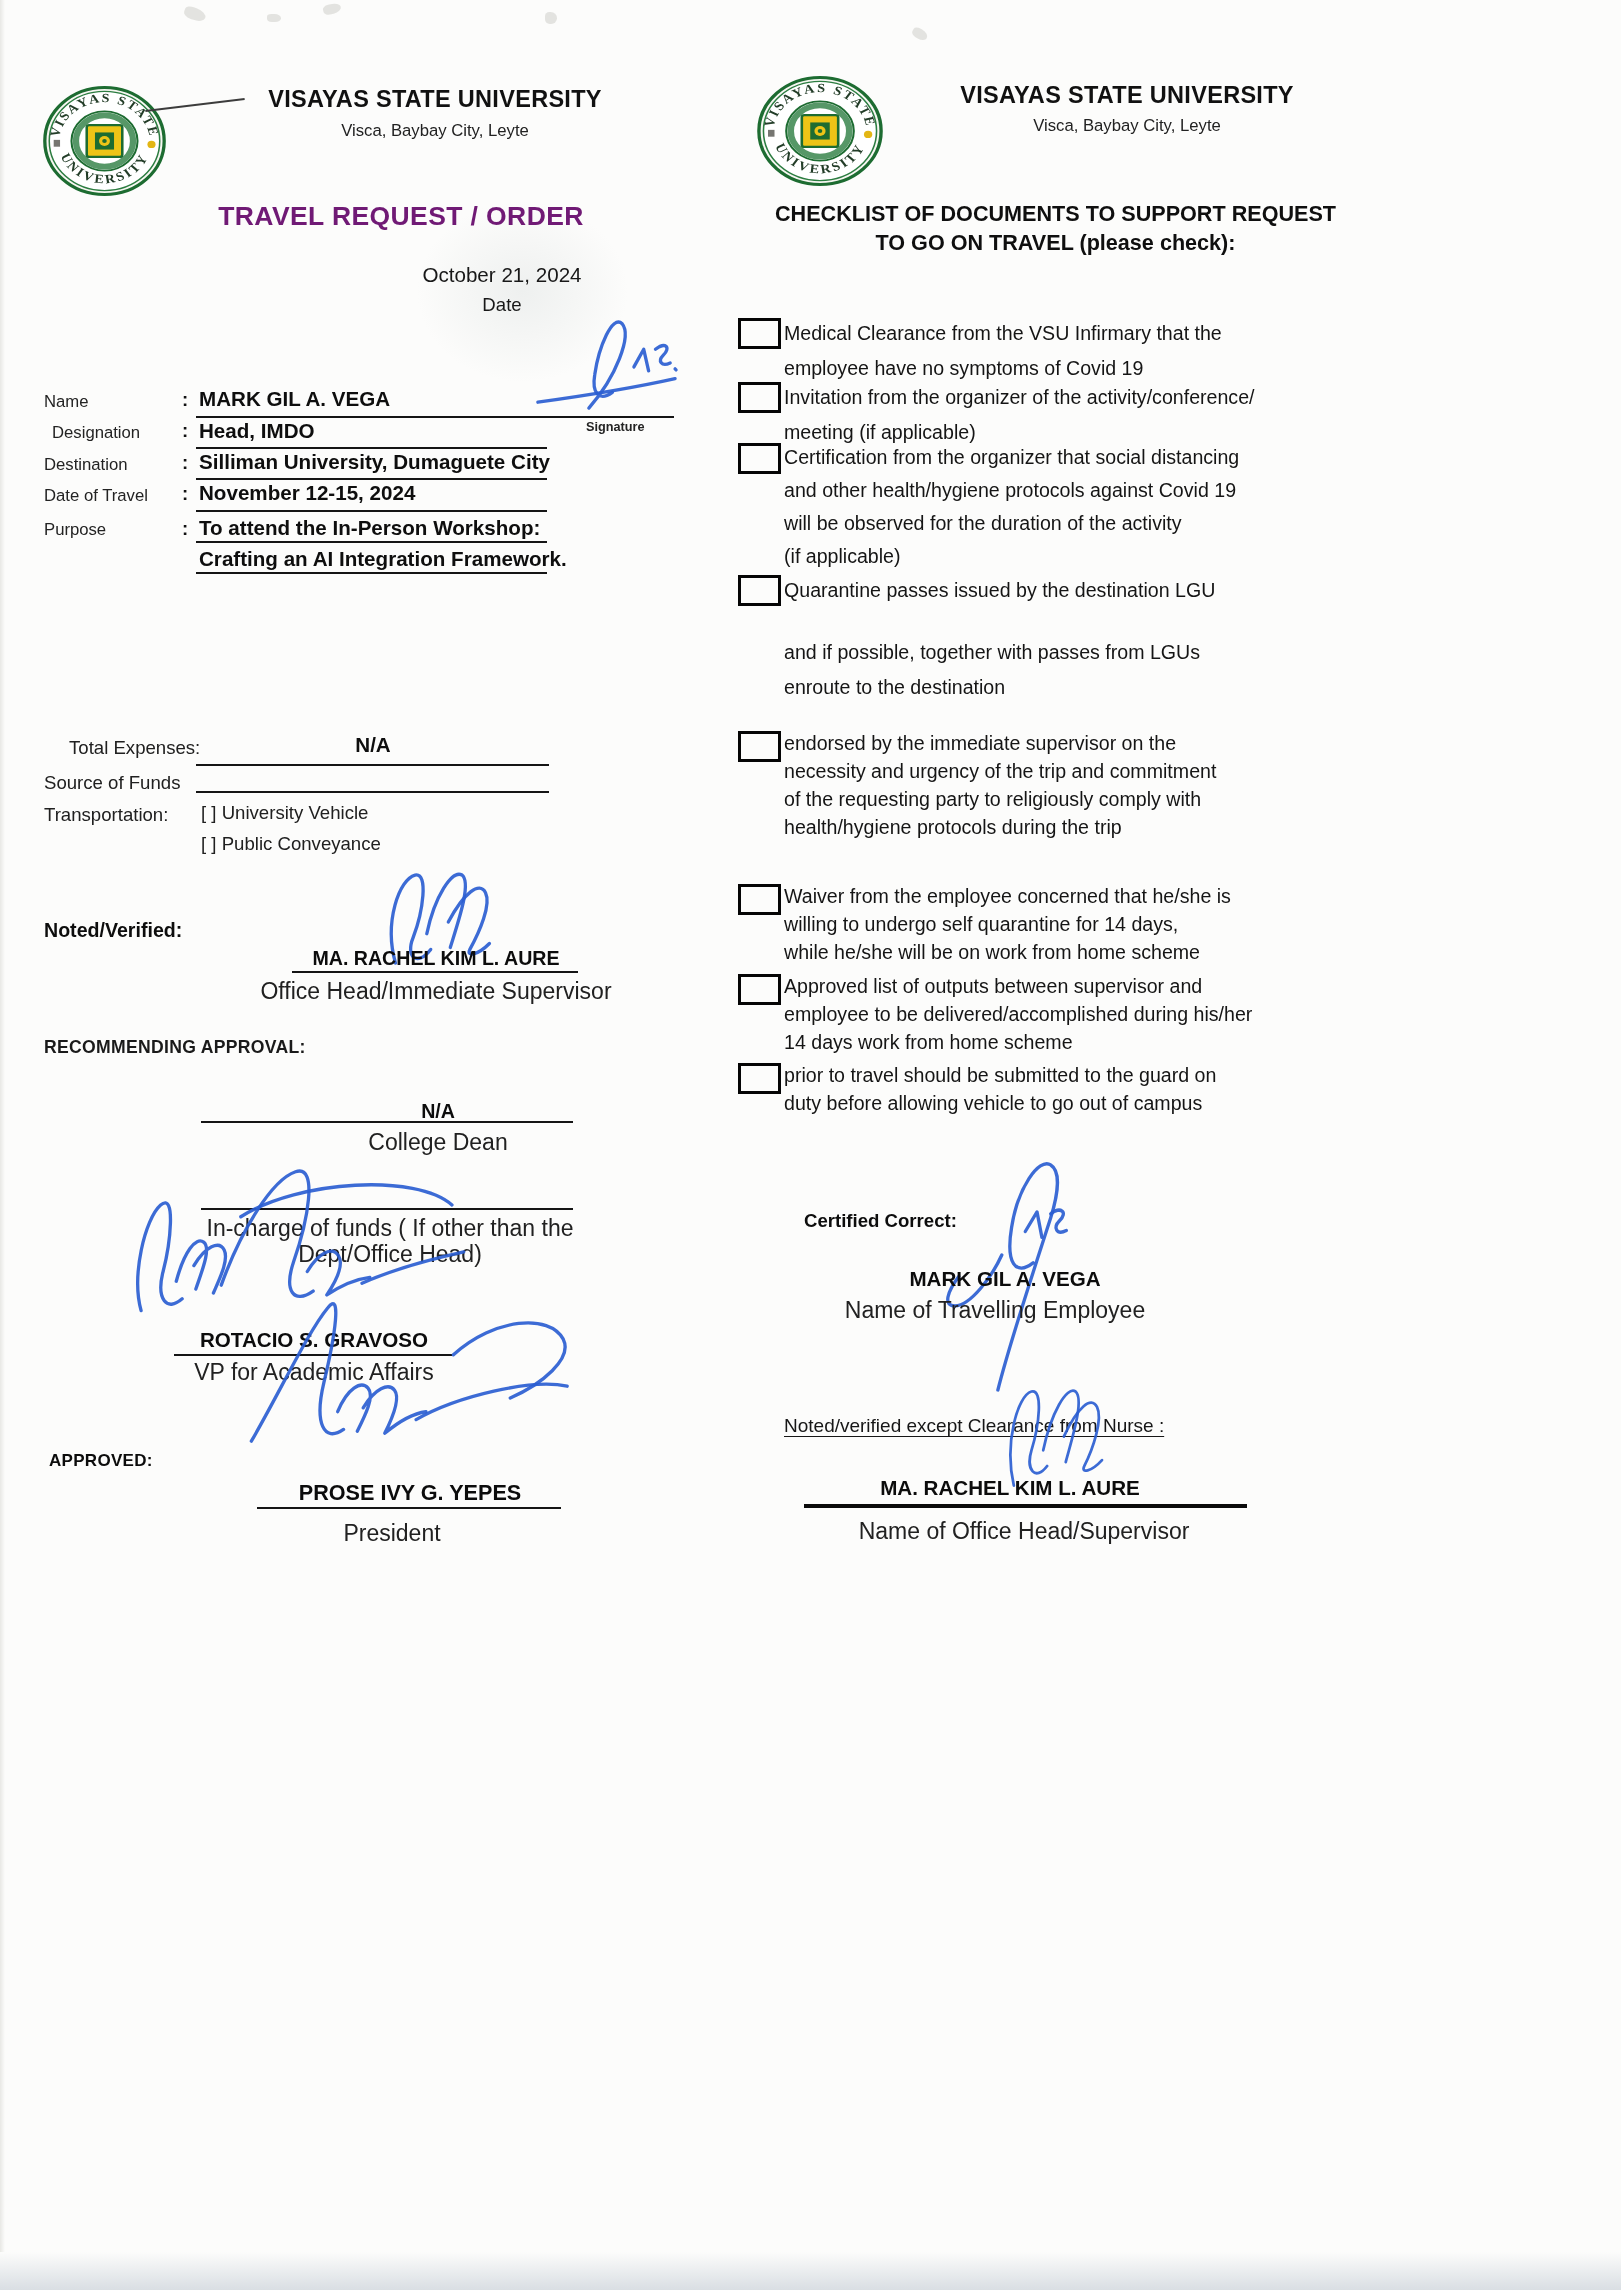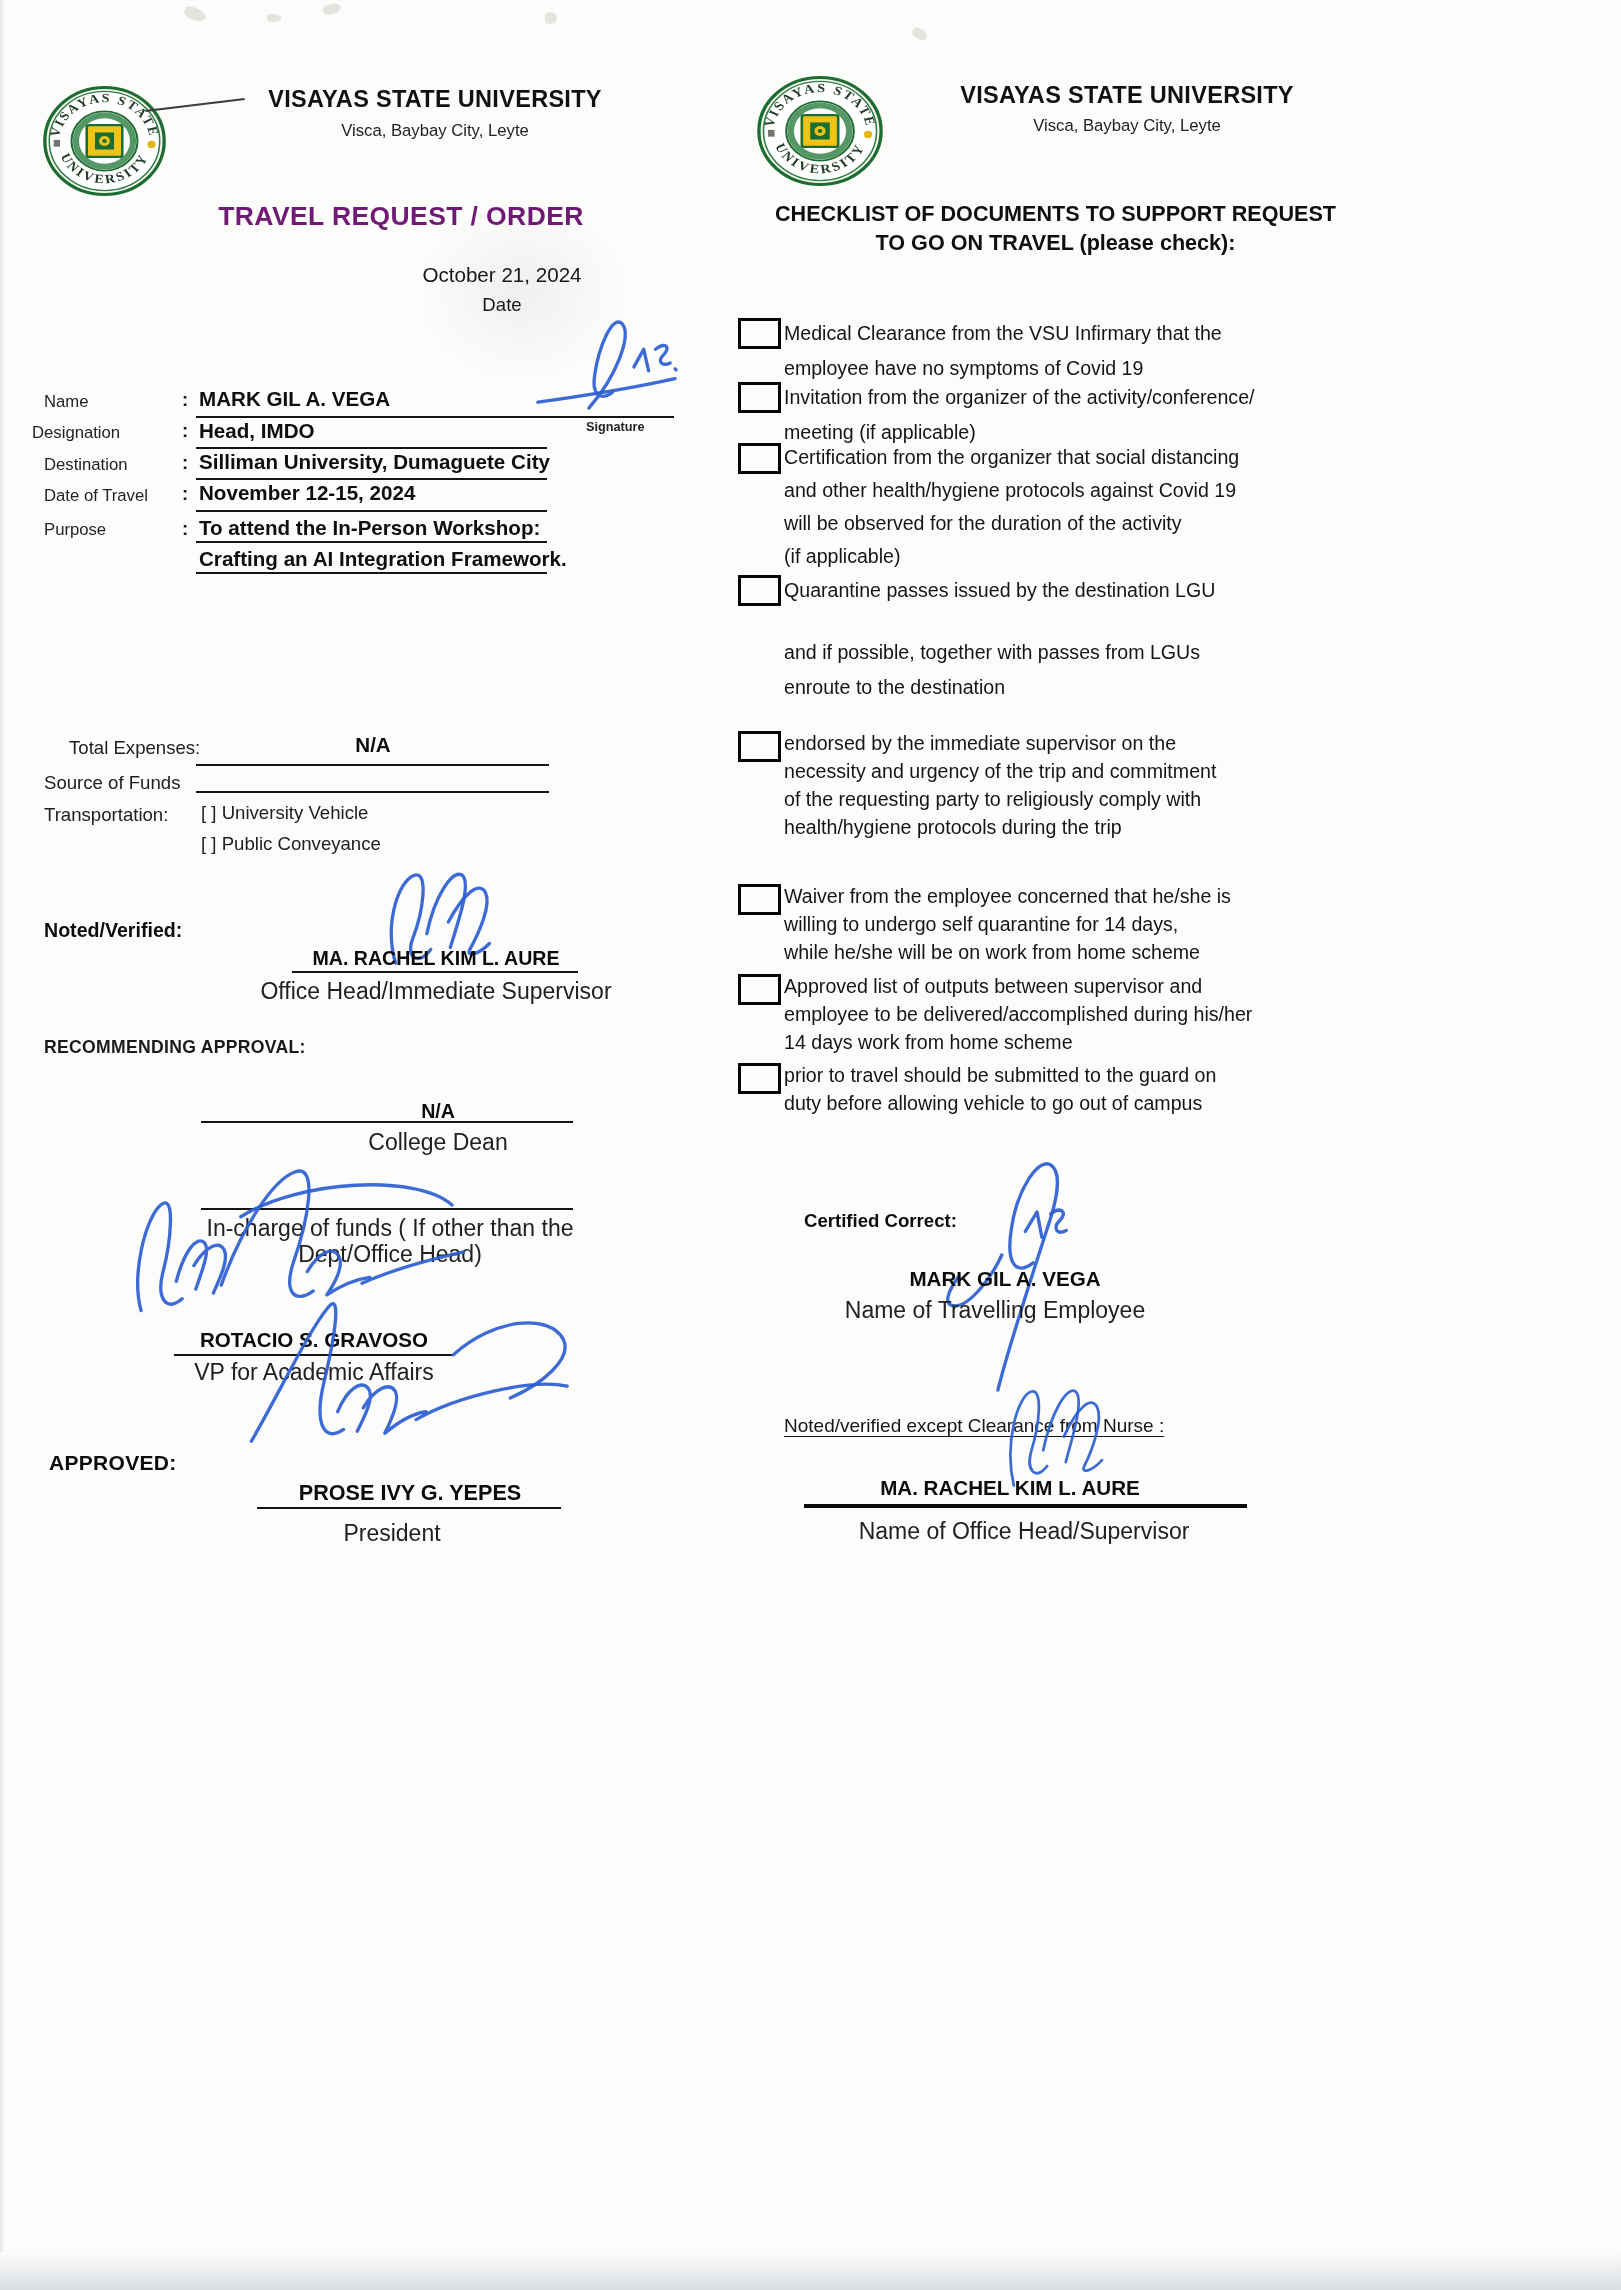--- a/index.html
+++ b/index.html
@@ -20,21 +20,21 @@
   .flabel{font-size:16.7px;font-weight:500;color:#232323;}
   .fcolon{font-size:18.6px;font-weight:bold;color:#111;}
   .fval{font-size:20.6px;font-weight:600;color:#0e0e0e;white-space:nowrap;}
   .uline{background:#151515;height:2px;}
   .uline-thick{background:#0b0b0b;height:3.9px;}
   .small-lbl{font-size:12.7px;font-weight:bold;color:#232323;}
   .sec-lbl{font-size:18.6px;color:#202020;}
   .sig-name{font-size:19.6px;font-weight:bold;color:#0c0c0c;white-space:nowrap;}
   .sig-role{font-size:23px;color:#212121;white-space:nowrap;}
   .caps-lbl{font-size:17.6px;font-weight:600;color:#1a1a1a;letter-spacing:0.3px;}
-  .big-lbl{font-size:21px;font-weight:bold;color:#0c0c0c;letter-spacing:0.3px;}
+  .big-lbl{font-size:17px;font-weight:bold;color:#0c0c0c;letter-spacing:0.3px;}
   .chk-title{font-size:21.6px;font-weight:bold;color:#0f0f0f;}
   .chk-item{position:absolute;left:738px;width:637px;}
   .chk-box{position:absolute;left:0;top:2px;width:37px;height:24.5px;border:3.9px solid #050505;background:transparent;}
   .chk-lines{margin-left:46px;font-size:19.6px;color:#151515;}
   .lhA .chk-lines div{line-height:35px;}
   .lhB .chk-lines div{line-height:28px;}
   .sig path{fill:none;stroke:#2b5ed1;stroke-width:3.4;stroke-linecap:round;stroke-linejoin:round;opacity:.92;}
   .sig.thin path{stroke-width:2.8;}
   .callout{border-top:2px solid #3c3c3c;width:100px;transform:rotate(-7deg);}
   .blob{background:radial-gradient(closest-side,#eef0ef,rgba(255,255,255,0));border-radius:50%;}
@@ -93,21 +93,21 @@
   <path d="M58,96 C86,64 102,22 92,10 C82,0 68,34 64,62 C61,80 68,90 82,80"></path>
   <path d="M104,54 L114,36 L119,58 M126,36 C136,28 142,34 134,42 C128,48 132,54 141,50 M146,56 L147,57"></path>
 </svg>
 
 <div class="abs flabel" style="left:44px;top:392px;">Name</div>
 <div class="abs fcolon" style="left:182px;top:389px;">:</div>
 <div class="abs fval" style="left:199px;top:387px;font-weight:700;">MARK GIL A. VEGA</div>
 <div class="abs uline" style="left:196px;top:416px;width:478px;"></div>
 <div class="abs small-lbl" style="left:586px;top:420px;">Signature</div>
 
-<div class="abs flabel" style="left:32px;top:423px;text-align:right;">Designation</div>
+<div class="abs flabel" style="left:52px;top:423px;text-align:right;">Designation</div>
 <div class="abs fcolon" style="left:182px;top:420px;">:</div>
 <div class="abs fval" style="left:199px;top:419px;">Head, IMDO</div>
 <div class="abs uline" style="left:196px;top:447px;width:351px;"></div>
 
 <div class="abs flabel" style="left:44px;top:455px;">Destination</div>
 <div class="abs fcolon" style="left:182px;top:452px;">:</div>
 <div class="abs fval" style="left:199px;top:450px;">Silliman University, Dumaguete City</div>
 <div class="abs uline" style="left:196px;top:478px;width:351px;"></div>
 
 <div class="abs flabel" style="left:44px;top:486px;">Date of Travel</div>

